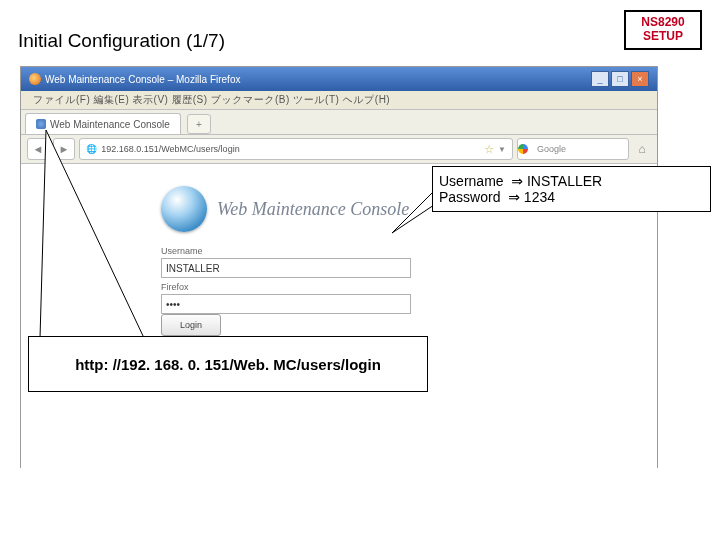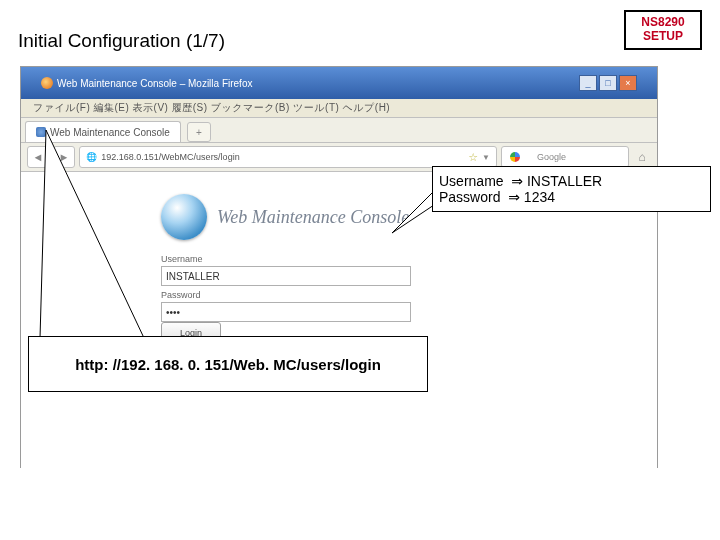--- a/index.html
+++ b/index.html
@@ -1,21 +1,21 @@
 <!DOCTYPE html>
 <html><head>
 <meta charset="utf-8">
 <style>
   html,body{margin:0;padding:0;width:720px;height:540px;font-family:Arial,sans-serif;background:#fff;color:#000;overflow:hidden}
   .slide{position:relative;width:720px;height:540px}
   .slide-title{position:absolute;left:18px;top:30px;font-size:19px}
   .setup-badge{position:absolute;right:18px;top:10px;width:74px;height:36px;border:2px solid #000;
     display:flex;flex-direction:column;align-items:center;justify-content:center;font-size:12px;font-weight:bold;color:#c00020;line-height:1.15}
   .browser{position:absolute;left:20px;top:66px;width:636px;height:400px;border:1px solid #9a9a9a;background:#fff}
-  .titlebar{height:32px;background:linear-gradient(#5a8ed6,#2f5ea8);display:flex;align-items:center;padding:0 20px;color:#fff;font-size:10px}
+  .titlebar{height:24px;background:linear-gradient(#5a8ed6,#2f5ea8);display:flex;align-items:center;padding:0 8px;color:#fff;font-size:10px}
   .ff-icon{width:12px;height:12px;border-radius:50%;background:radial-gradient(circle at 40% 40%,#ffd27a,#e06a12);margin-right:4px;flex:none}
   .titlebar-text{flex:1;filter:blur(0.4px)}
   .winbtn{width:16px;height:14px;background:#dce6f4;border:1px solid #3a5f9a;margin-left:2px;color:#2f5ea8;
     font-size:9px;display:flex;align-items:center;justify-content:center}
   .winbtn.close{background:#e57a4a;color:#fff}
   .menubar{height:18px;background:#ece9d8;border-bottom:1px solid #c0c0c0;font-size:10px;color:#555;
     display:flex;align-items:center;padding:0 12px;letter-spacing:0.5px;filter:blur(0.6px)}
   .tabstrip{height:24px;background:#f0efe6;border-bottom:1px solid #c0c0c0;display:flex;align-items:flex-end;padding-left:4px}
   .tab{height:20px;background:#fff;border:1px solid #c0c0c0;border-bottom:none;border-radius:3px 3px 0 0;
     padding:0 10px;font-size:10px;display:flex;align-items:center;color:#555;gap:4px}
@@ -24,21 +24,21 @@
     display:flex;align-items:center;justify-content:center;font-size:10px;color:#888}
   .addrrow{height:28px;background:#f0efe6;border-bottom:1px solid #c0c0c0;display:flex;align-items:center;padding:0 6px;gap:4px}
   .navbtn{width:20px;height:20px;border:1px solid #c0c0c0;border-radius:3px;background:#fff;
     display:flex;align-items:center;justify-content:center;color:#888;font-size:11px}
   .addrbar{flex:1;height:20px;border:1px solid #c0c0c0;border-radius:3px;background:#fff;
     display:flex;align-items:center;padding:0 6px;font-size:9px;color:#555;gap:4px}
   .addr-text{flex:1;filter:blur(0.6px)}
   .star{color:#c8c058;font-size:11px}
   .dd{color:#888;font-size:8px}
   .searchbar{width:110px;height:20px;border:1px solid #c0c0c0;border-radius:3px;background:#fff;
-    display:flex;align-items:center;padding:0 8px;font-size:9px;color:#888;gap:17px}
+    display:flex;align-items:center;padding:0 0;font-size:9px;color:#888;gap:9px}
   .g-icon{width:10px;height:10px;background:conic-gradient(#4285f4 0 25%,#ea4335 0 50%,#fbbc05 0 75%,#34a853 0);border-radius:50%}
   .home{width:18px;height:18px;display:flex;align-items:center;justify-content:center;color:#888;font-size:12px}
   .page{position:relative;height:310px;background:#fff}
   .login-pane{position:absolute;left:140px;top:22px;width:360px}
   .brand{display:flex;align-items:center;gap:10px;margin-bottom:14px}
   .globe{width:46px;height:46px;border-radius:50%;background:radial-gradient(circle at 35% 30%,#fff,#a7d4f2 35%,#3d8ec8 75%);
     box-shadow:0 1px 3px rgba(0,0,0,.35)}
   .brand-text{font-family:Georgia,serif;font-style:italic;font-size:18px;color:#7b8594;text-shadow:0 1px 0 #fff}
   .fld-label{font-size:9px;color:#666;margin:4px 0 2px;filter:blur(0.5px)}
   .fld{width:240px;height:18px;border:1px solid #b0b0b0;background:#fff;font-size:10px;padding:0 4px;
@@ -103,21 +103,21 @@
     <div class="page">
       <div class="login-pane">
         <div class="brand">
           <div class="globe"></div>
           <div class="brand-text">Web Maintenance Console</div>
         </div>
         <div class="fld-label">Username</div>
         <div class="fld">
           <span>INSTALLER</span>
         </div>
-        <div class="fld-label">Password</div>
+        <div class="fld-label">Firefox</div>
         <div class="fld">
           <span>••••</span>
         </div>
         <div class="login-btn">Login</div>
       </div>
     </div>
   </div>
 
   <svg class="pointer" style="left:392px;top:185px" width="50" height="50">
     <polygon points="0,48 48,0 48,16" fill="#fff" stroke="#000" stroke-width="1"></polygon>

